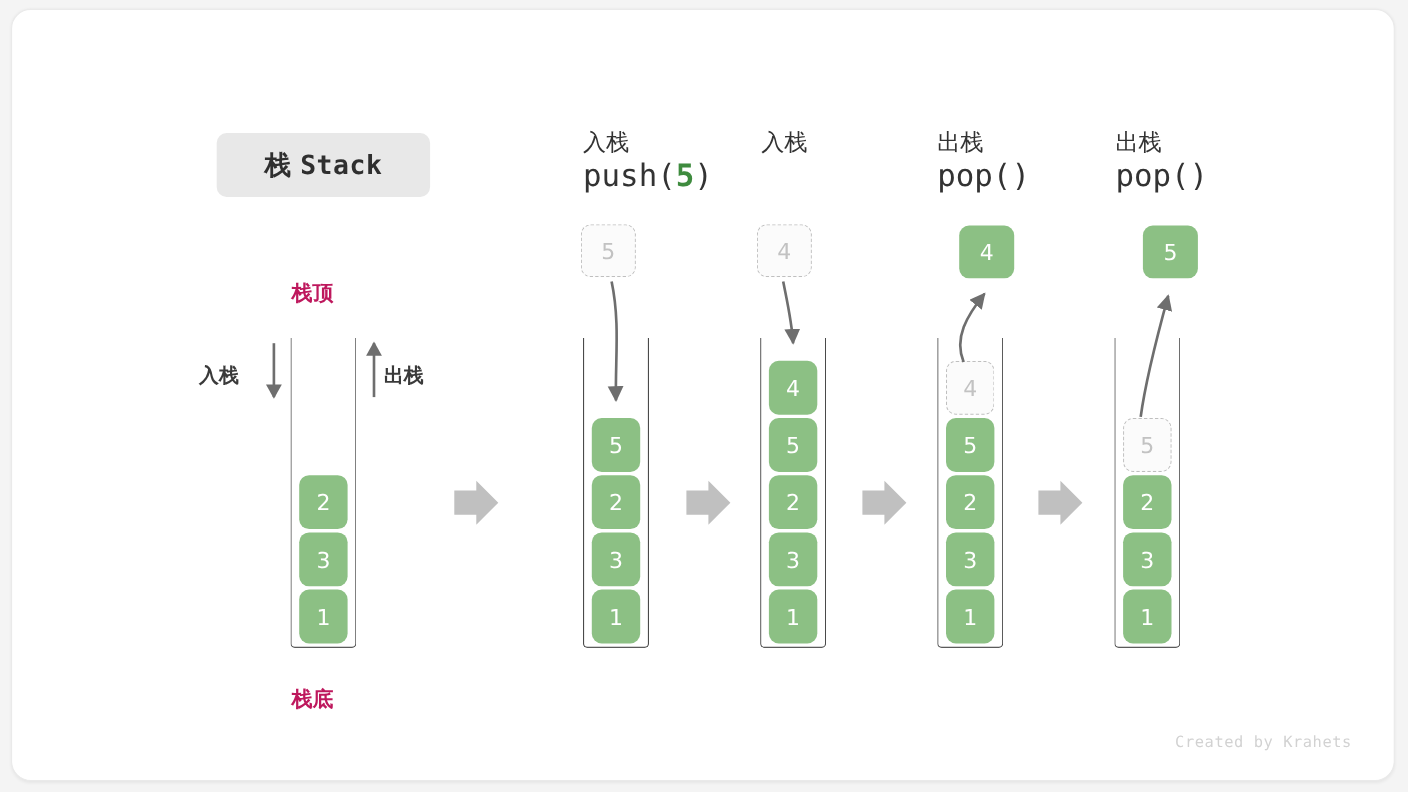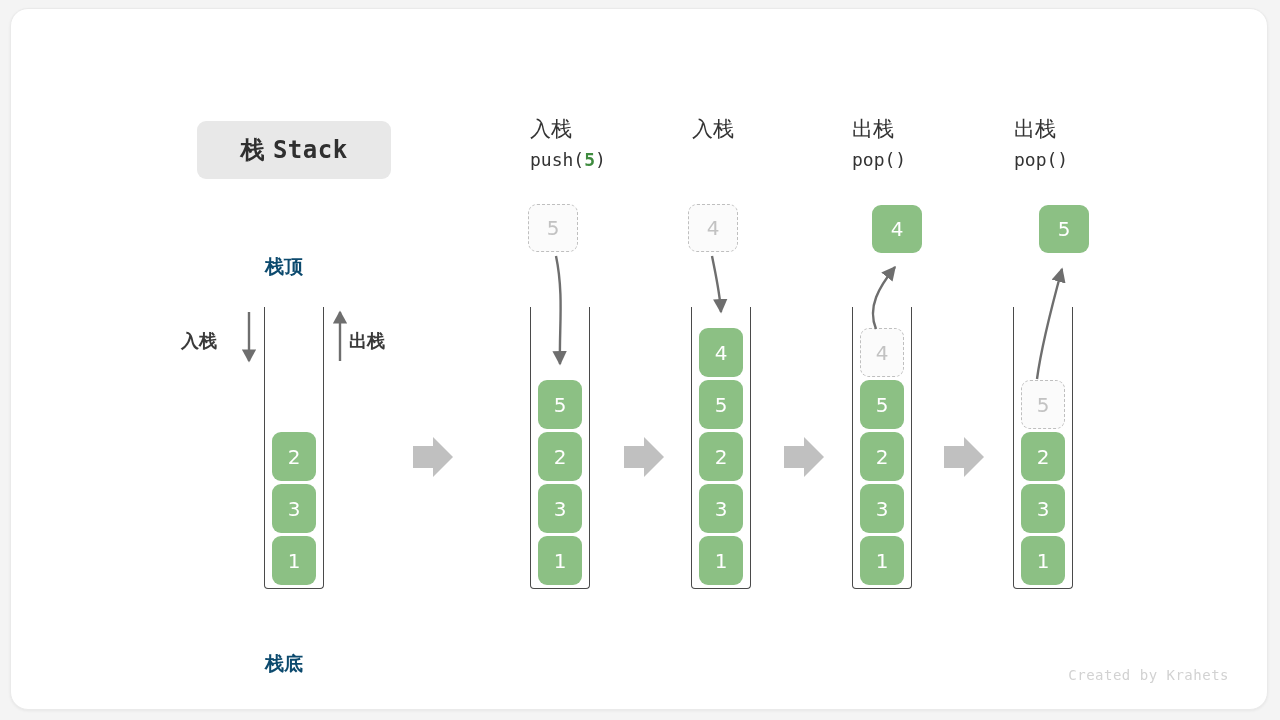--- a/index.html
+++ b/index.html
@@ -57,25 +57,25 @@
     font-family: "DejaVu Sans", "Liberation Sans", sans-serif;
     font-weight: 700;
     margin-right: 8px;
   }
 
   
   .lbl-top, .lbl-bottom {
     position: absolute;
     font-size: 19px;
     font-weight: 700;
-    color: #0c4a6e;
+    color: #be185d;
     white-space: nowrap;
   }
   .lbl-top   { left: 254px; top: 245px; }
-  .lbl-bottom{ left: 254px; top: 642px; }
+  .lbl-bottom{ left: 254px; top: 614px; }
 
   .lbl-push-side, .lbl-pop-side {
     position: absolute;
     font-size: 18px;
     font-weight: 700;
     color: #3a3a3a;
     white-space: nowrap;
   }
   .lbl-push-side { left: 170px; top: 320px; }
   .lbl-pop-side  { left: 338px; top: 320px; }
@@ -88,21 +88,21 @@
     text-align: left;
   }
   .op-head .op-cjk {
     font-size: 21px;
     color: #333333;
     line-height: 30px;
     white-space: nowrap;
   }
   .op-head .op-code {
     font-family: "DejaVu Sans Mono", "Liberation Mono", monospace;
-    font-size: 18px;
+    font-size: 28px;
     color: #333333;
     line-height: 32px;
     white-space: nowrap;
   }
   .op-head .op-code .arg { color: #3e8b3e; font-weight: 700; }
 
   
   .stack {
     position: absolute;
     top: 298px;

